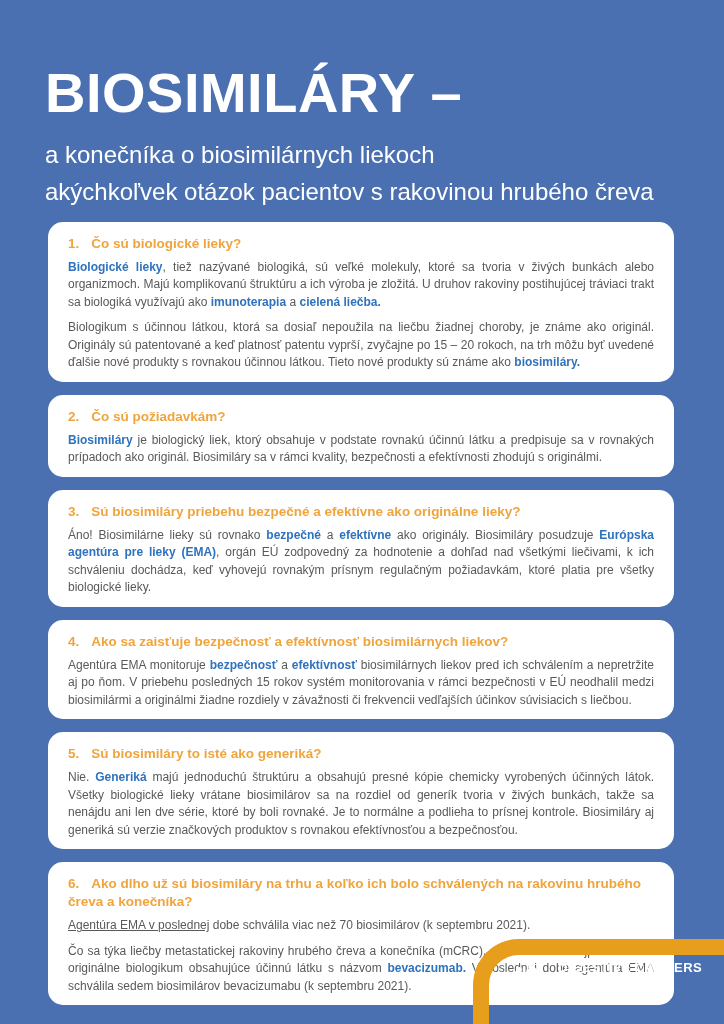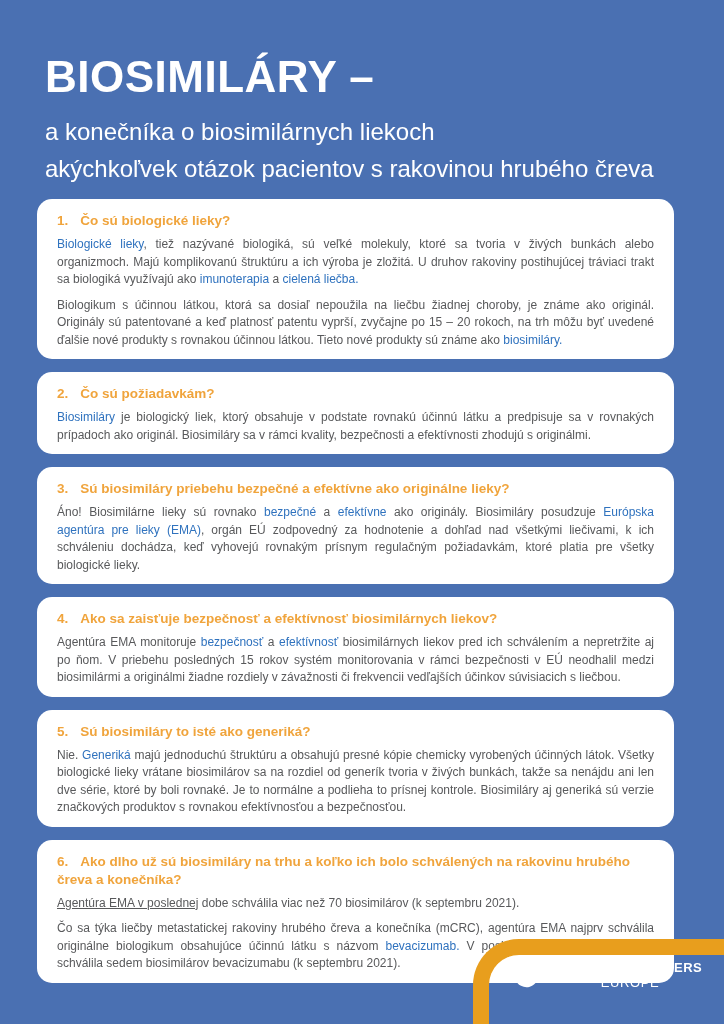--- a/index.html
+++ b/index.html
@@ -9,41 +9,41 @@
     position: relative;
     width: 724px;
     height: 1024px;
     background: var(--bg, #4A70B2);
     overflow: hidden;
   }
 
   header { padding: 50px 40px 0 45px; }
 
   h1.title {
-    margin: 4px 0 13px 0;
-    font-size: 44px;
+    margin: 14px 0 13px 0;
+    font-size: 56px;
     line-height: 1.05;
     font-weight: bold;
     letter-spacing: 0.5px;
     color: var(--title, #FFFFFF);
   }
 
   .subtitle {
     font-size: 24px;
     line-height: 37px;
     font-weight: 400;
     color: var(--title, #FFFFFF);
   }
 
   main.cards {
     display: flex;
     flex-direction: column;
     gap: 13px;
     margin-top: 12px;
-    padding: 0 50px 0 37px;
+    padding: 0 50px 0 48px;
   }
 
   .card {
     background: var(--card, #FFFFFF);
     border-radius: 15px;
     padding: 9px 20px 10px 20px;
   }
 
   .q {
     color: var(--orange, #F0A43C);
@@ -57,21 +57,21 @@
   .answer {
     margin: 0 0 8px 0;
     font-size: 12px;
     line-height: 17.5px;
     color: var(--body, #58595B);
     text-align: justify;
   }
   .answer:last-child { margin-bottom: 0; }
 
   .normal { }
-  .blue-bold { color: var(--blue, #2F72BE); font-weight: normal; }
+  .blue-bold { color: var(--blue, #2F72BE); font-weight: bold; }
   .underline { text-decoration: underline; }
 
   .corner {
     position: absolute;
     left: 473px;
     top: 939px;
     width: 251px;
     height: 85px;
     border-left: 16px solid var(--corner, #E89E1D);
     border-top: 16px solid var(--corner, #E89E1D);

